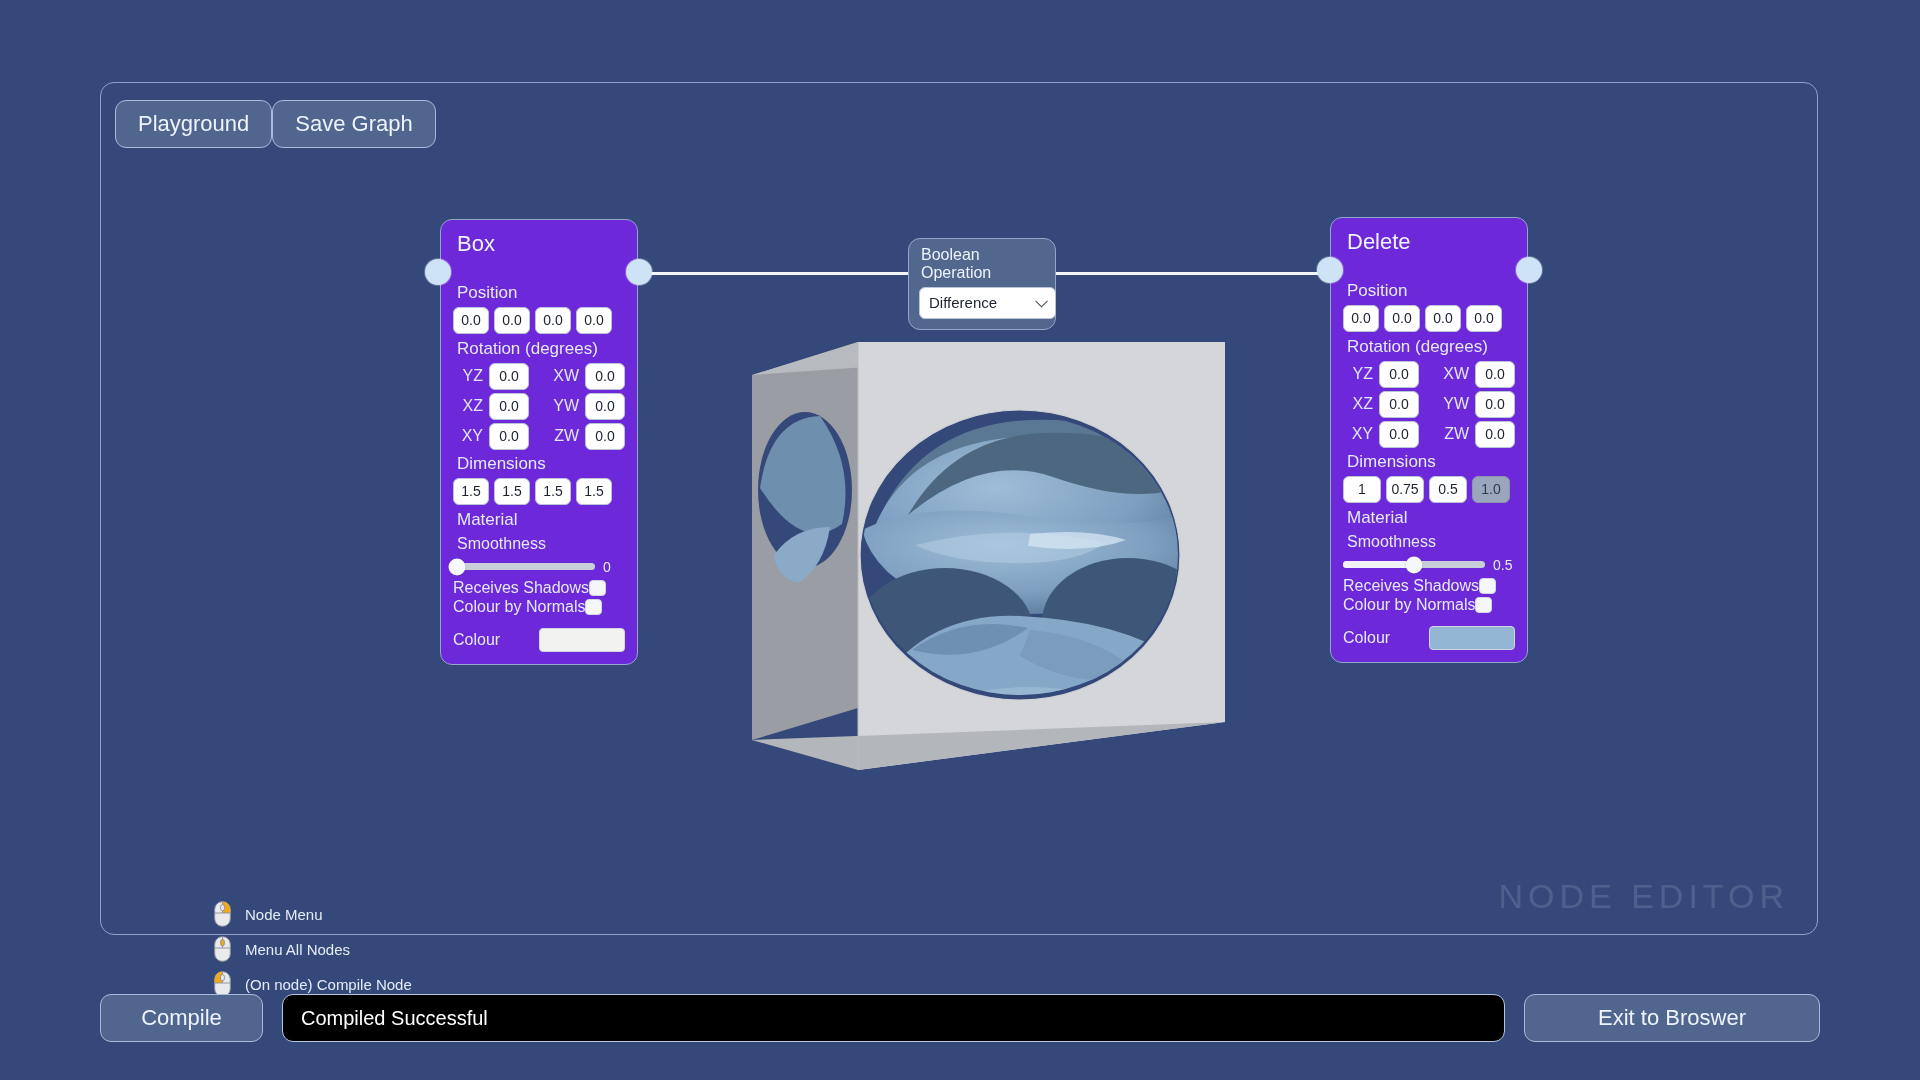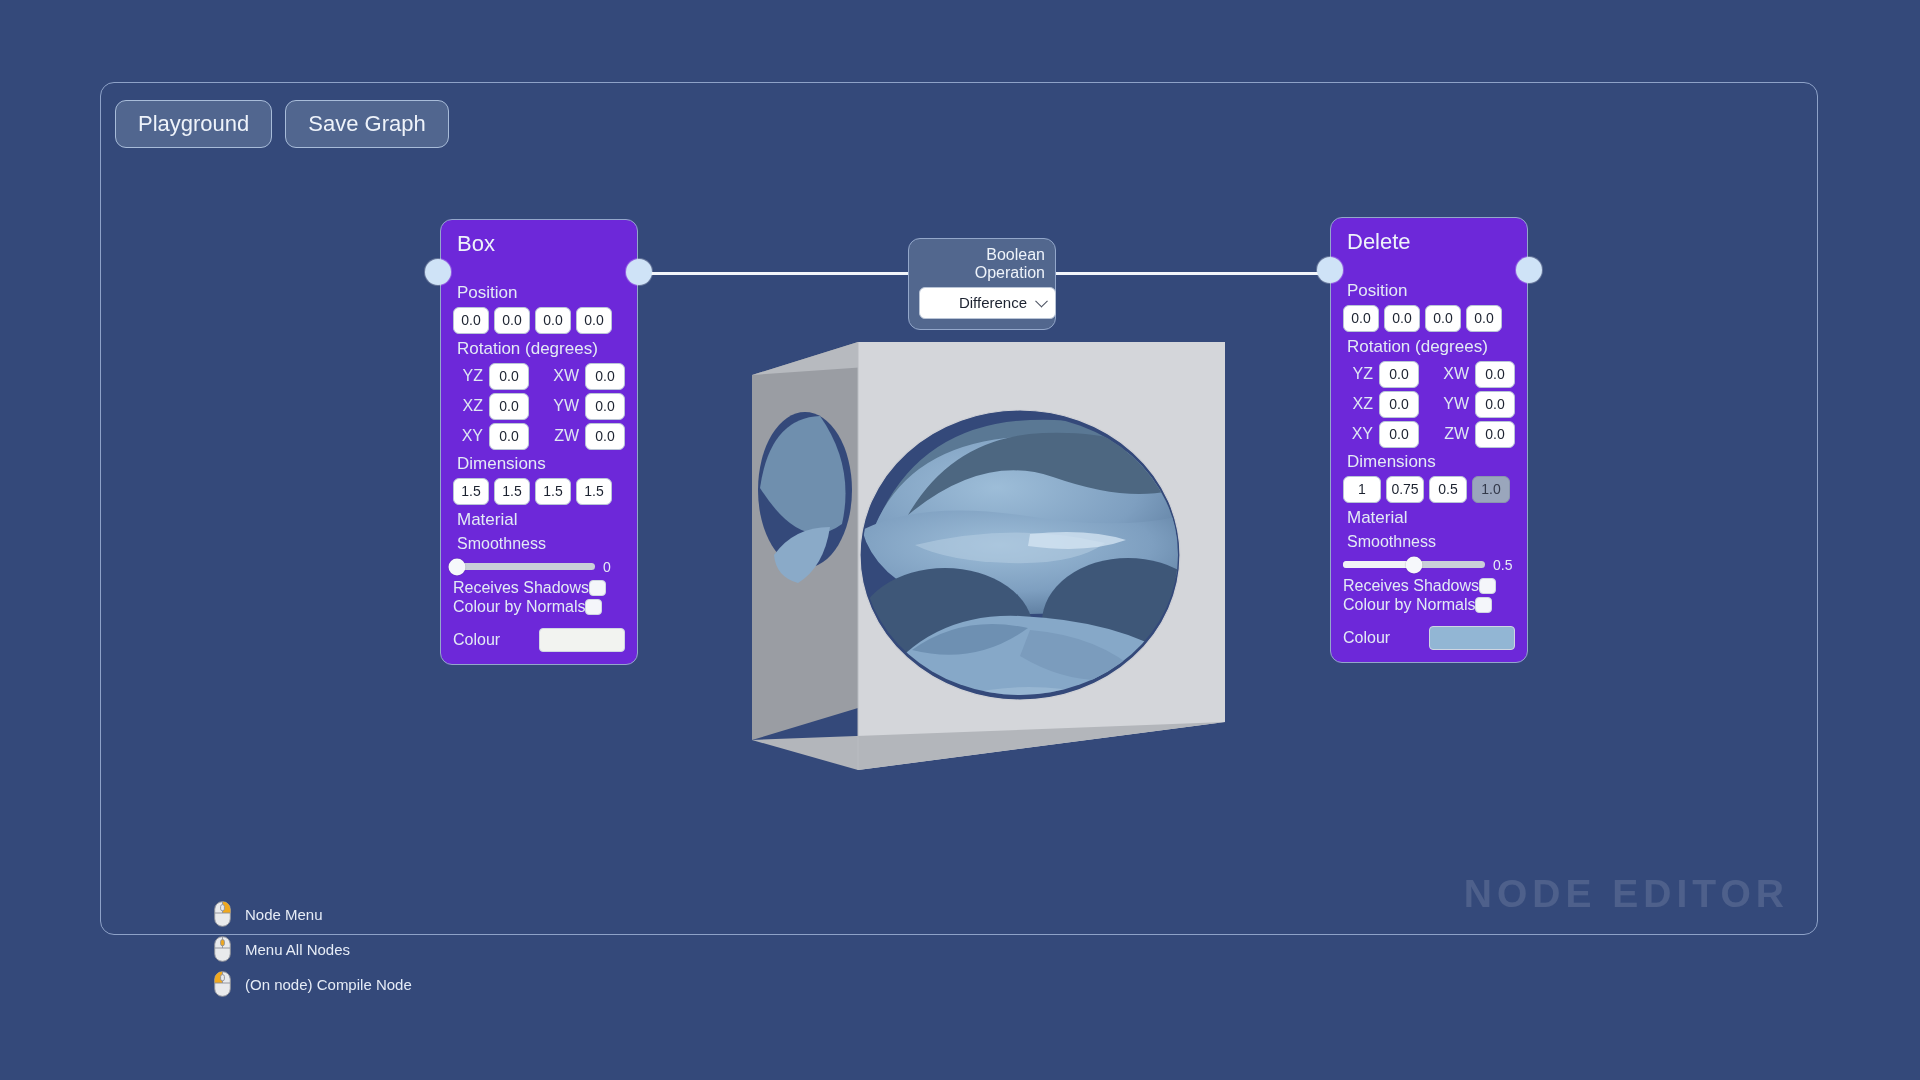--- a/index.html
+++ b/index.html
@@ -25,21 +25,20 @@
     border: 1.5px solid #8ea2c8;
     border-radius: 14px;
     background: transparent;
   }
 
   
   .toolbar {
     position: absolute;
     left: 14px; top: 17px;
     display: flex;
-    gap: 13px;
   }
   .tool-btn {
     background: #51668f;
     border: 1.3px solid #a8bcd9;
     border-radius: 11px;
     color: #eef3fa;
     font-size: 22px;
     padding: 11px 22px;
     cursor: pointer;
     line-height: 1.08;
@@ -165,21 +164,20 @@
     background: #f2f5fa;
   }
 
   
   .bool-node {
     position: absolute;
     background: #52678e;
     border: 1.2px solid #93a7ca;
     border-radius: 12px;
     padding: 7px 10px 10px 10px;
-    text-align: right;
   }
   .bool-title {
     font-size: 16px; color: #eef3fa; margin: 0 0 5px 2px;
   }
   .select {
     position: relative;
     background: #ffffff;
     border: 1px solid #b9c4d6;
     border-radius: 6px;
     color: #1c2230;
@@ -215,23 +213,23 @@
     display: flex; align-items: center; gap: 14px;
     margin-bottom: 9px;
   }
   .legend-text { font-size: 15px; color: #e6ecf6; line-height: 1; }
   .mouse-ico { width: 17px; height: 26px; display:block; }
 
   
   .watermark {
     position: absolute;
     right: 28px; bottom: 18px;
-    font-size: 39px;
+    font-size: 34px;
     letter-spacing: 5px;
-    font-weight: bold;
+    font-weight: normal;
     color: rgba(255,255,255,0.13);
     user-select: none;
   }
 
   
   .footer {
     position: absolute;
     left: 100px; bottom: 38px;
     width: 1720px; height: 48px;
     display: flex; align-items: center; gap: 19px;
@@ -537,14 +535,21 @@
       <span class="checkbox"></span>
     </div>
     <div class="colour-row">
       <span class="check-label">Colour</span>
       <span class="swatch" id="torus-swatch" style="background: rgb(146, 182, 212);"></span>
     </div>
   </div>
   <div class="port" style="left:1317px; top:257px;"></div>
   <div class="port" style="left:1516px; top:257px;"></div>
 
+  <div class="footer">
+    <button class="footer-btn">Compile</button>
+    <div class="console">
+      <span>Compiled Successful</span>
+    </div>
+    <button class="footer-btn exit">Exit to Broswer</button>
+  </div>
 
 </div>
 
 </body></html>

